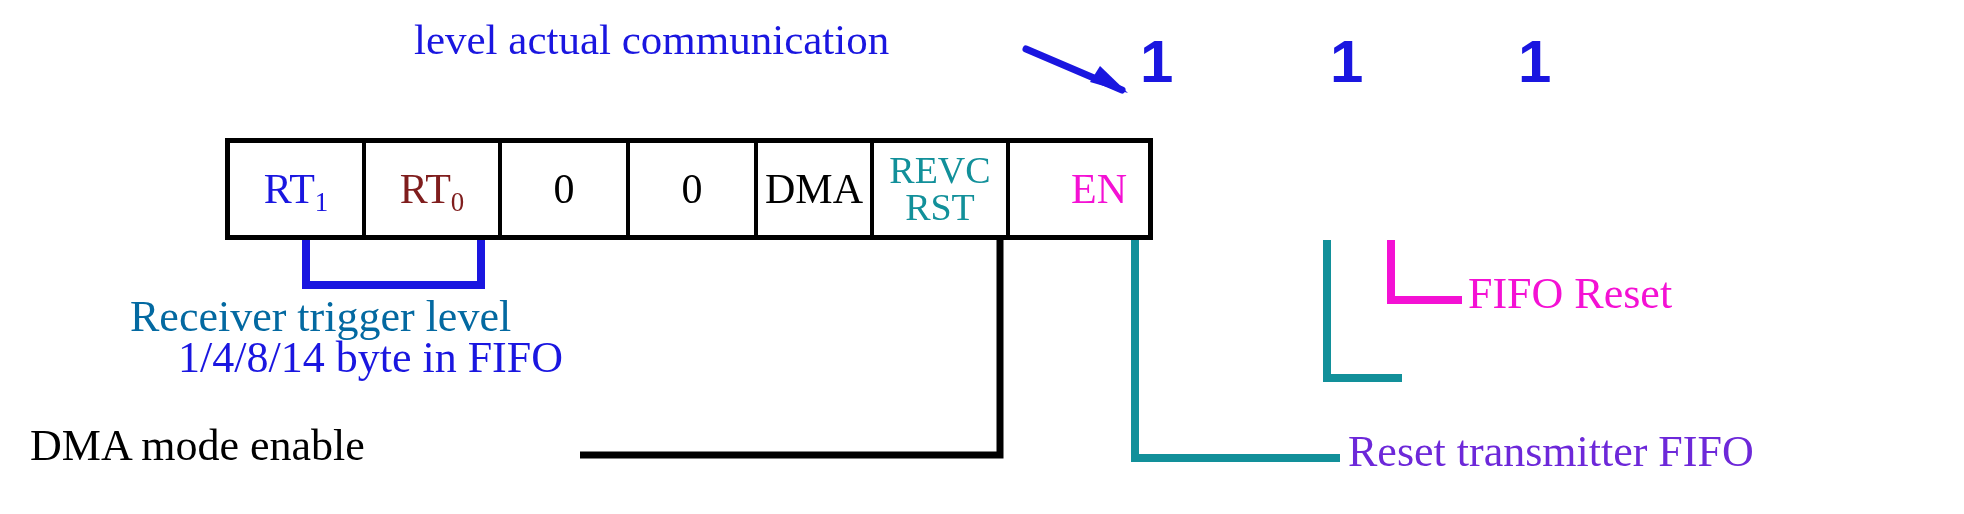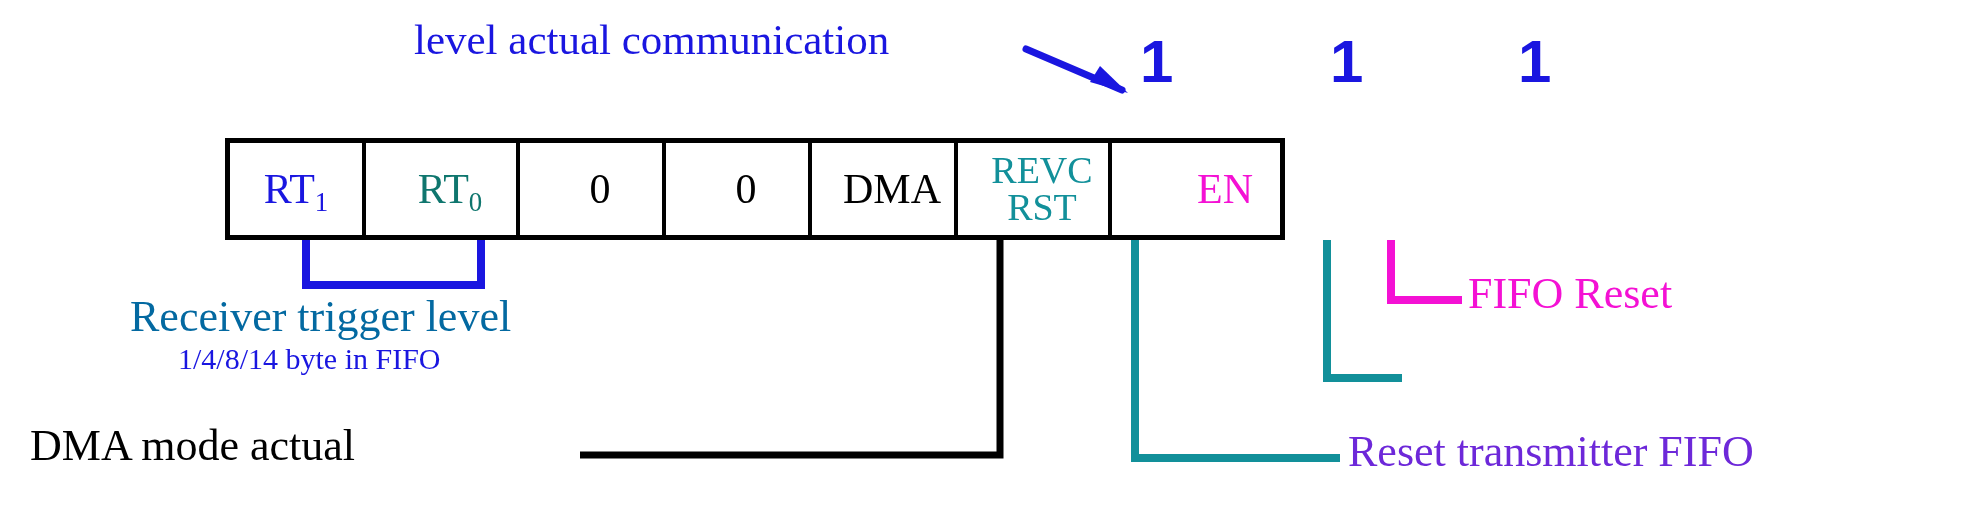--- a/index.html
+++ b/index.html
@@ -19,21 +19,20 @@
   
   #bitfield {
     position: absolute;
     left: 225px;
     top: 138px;
     height: 102px;
     display: flex;
     border: 5px solid #000000;
     box-sizing: border-box;
     background: #ffffff;
-    gap: 18px;
   }
   .bitcell {
     position: relative;
     border-right: 4px solid #000000;
     box-sizing: border-box;
     display: flex;
     flex-direction: column;
     align-items: center;
     justify-content: center;
     background: #ffffff;
@@ -116,48 +115,48 @@
   <div class="txt" style="left:1518px; top:31px; font-size:60px; color:#1a16e0;
               font-family:'Liberation Sans', sans-serif; font-weight:700;">1</div>
 
   <div id="bitfield">
 
     <div class="bitcell" style="width:136px;">
       <span class="cell-label" style="color:#1a16e0;"><span>RT</span><sub>1</sub></span>
     </div>
 
     <div class="bitcell" style="width:136px;">
-      <span class="cell-label" style="color:#0f766e;"><span>RT</span><sub>0</sub></span>
+      <span class="cell-label" style="color:#7f1d1d;"><span>RT</span><sub>0</sub></span>
     </div>
 
     <div class="bitcell" style="width:128px;">
       <span class="cell-label" style="color:#000000;">0</span>
     </div>
 
     <div class="bitcell" style="width:128px;">
       <span class="cell-label" style="color:#000000;">0</span>
     </div>
 
-    <div class="bitcell" style="width:128px;">
+    <div class="bitcell" style="width:116px;">
       <span class="cell-label" style="color:#000000;">DMA</span>
     </div>
 
 
     <div class="bitcell" style="width:136px;">
       <span class="cell-label two-line" style="color:#12909a; width:118px; white-space:normal;">REVC RST</span>
     </div>
 
-    <div class="bitcell" style="width:150px;padding-left:40px;">
+    <div class="bitcell" style="width:138px;padding-left:40px;">
       <span class="cell-label" style="color:#f411d4;">EN</span>
     </div>
   </div>
 
   <div class="txt" style="left:130px; top:295px; font-size:44px; color:#0369a1;">Receiver trigger level</div>
-  <div class="txt" style="left:178px; top:344px; font-size:30px; color:#1a16e0;">1/4/8/14 byte in FIFO</div>
+  <div class="txt" style="left:178px; top:336px; font-size:44px; color:#1a16e0;">1/4/8/14 byte in FIFO</div>
 
-  <div class="txt" style="left:30px; top:424px; font-size:44px; color:#000000;">DMA mode actual</div>
+  <div class="txt" style="left:30px; top:424px; font-size:44px; color:#000000;">DMA mode enable</div>
 
   <div class="txt" style="left:1468px; top:272px; font-size:44px; color:#f411d4;">FIFO Reset</div>
 
 
   <div class="txt" style="left:1348px; top:430px; font-size:44px; color:#6d28d9;">Reset transmitter FIFO</div>
 
 </div>
 
 </body></html>

